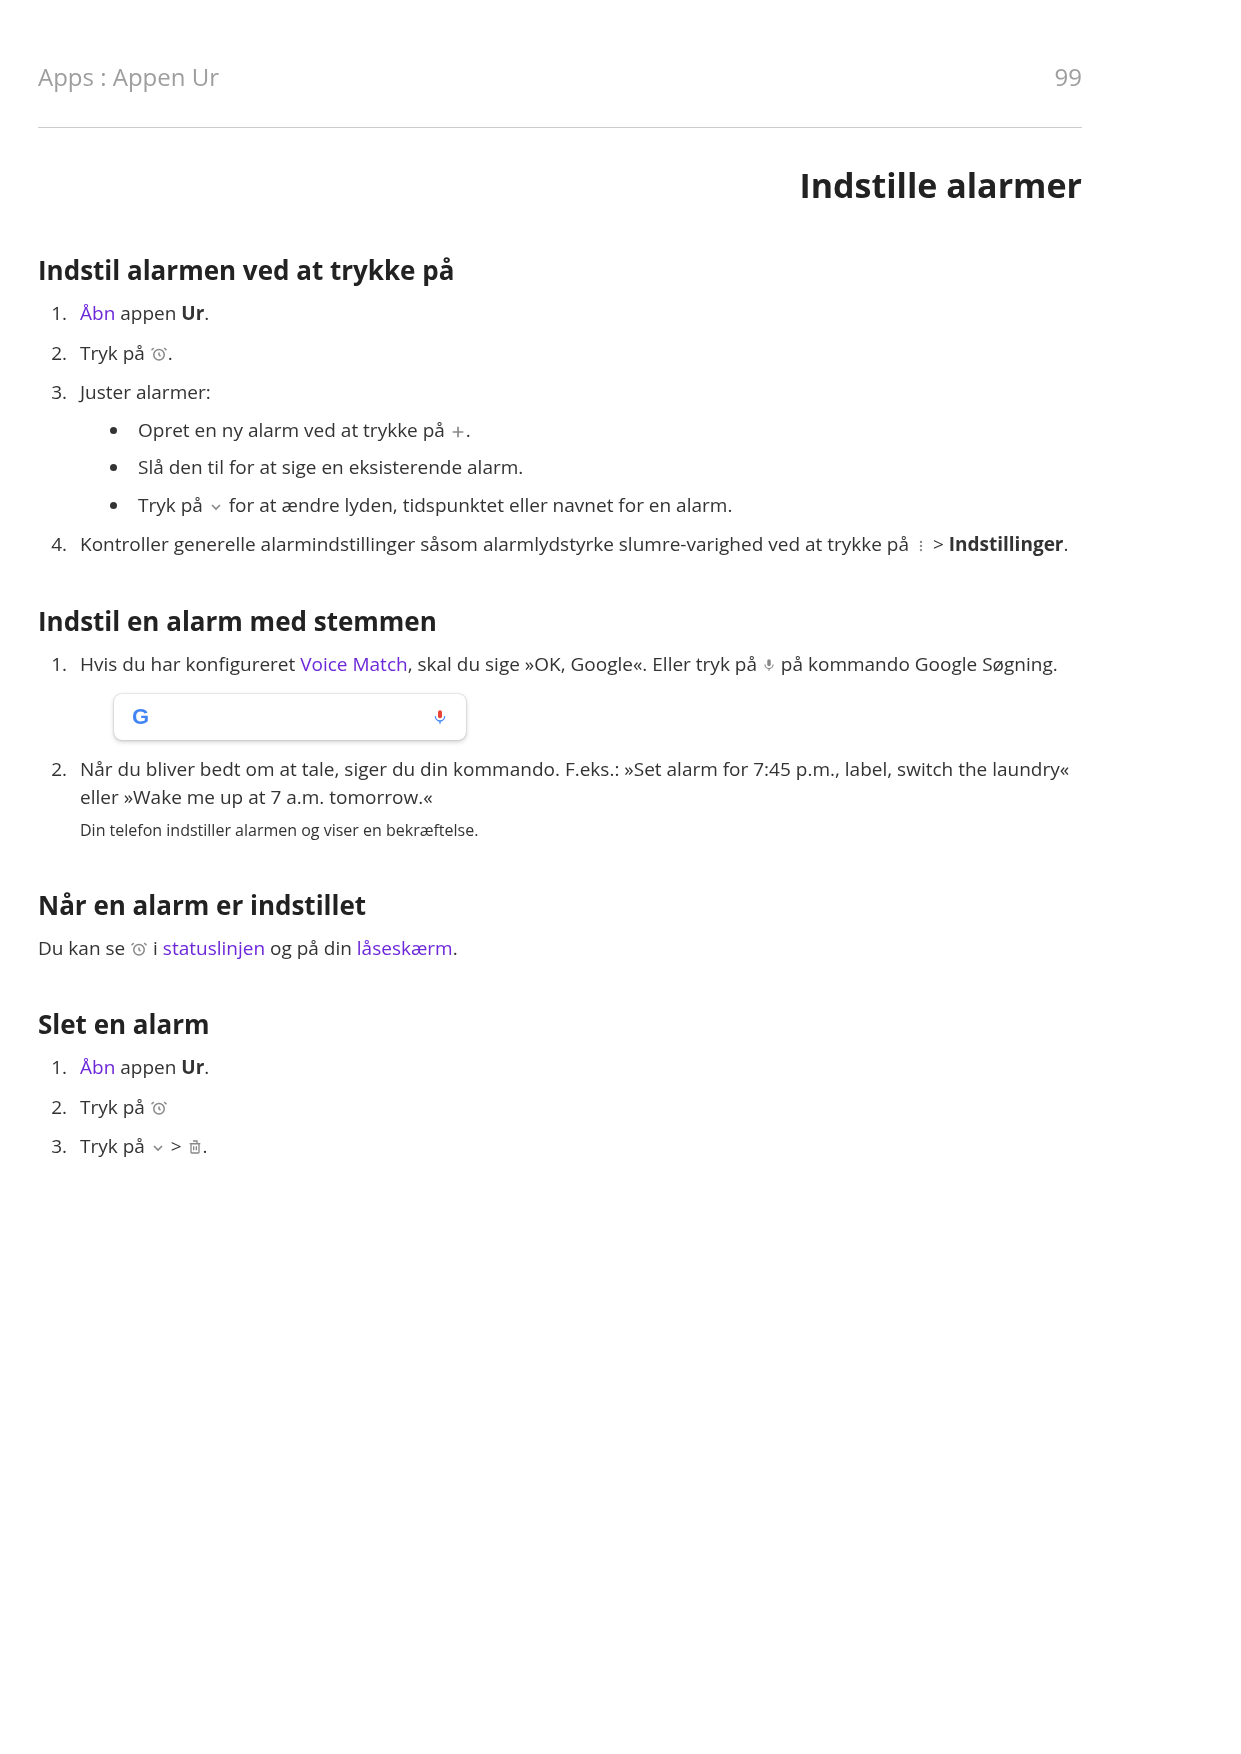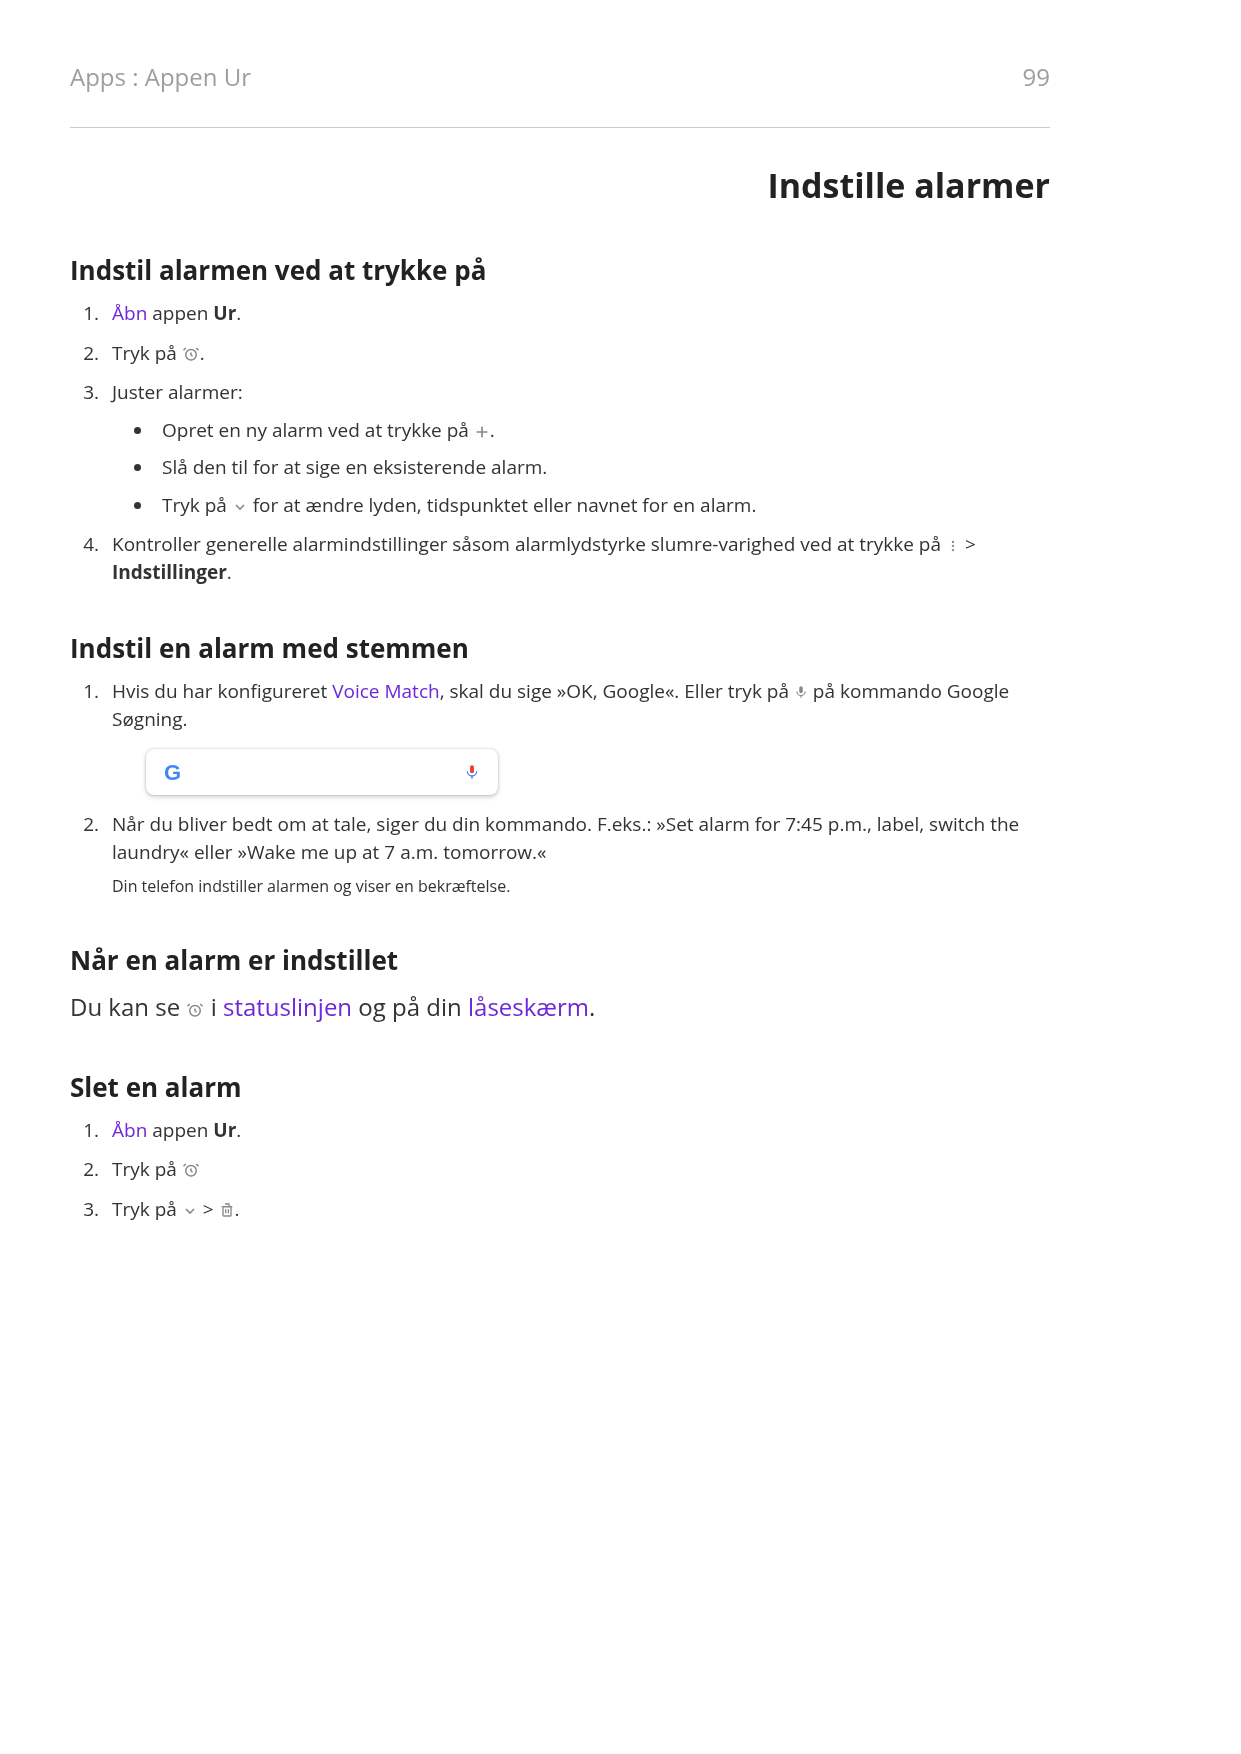--- a/index.html
+++ b/index.html
@@ -5,21 +5,21 @@
   body {
     font-family: "Segoe UI", "Open Sans", Arial, sans-serif;
     margin: 0;
     background: #fff;
     color: #333;
   }
   .page {
     width: 1120px;
     min-height: 1754px;
     box-sizing: border-box;
-    padding: 60px 70px;
+    padding: 60px 38px;
     position: relative;
     border-radius: 13px;
   }
   .header-row {
     display: flex;
     justify-content: space-between;
     align-items: flex-end;
     color: #9e9e9e;
     font-size: 24px;
     padding-bottom: 34px;
@@ -51,27 +51,27 @@
     line-height: 1.45;
     color: #333;
   }
   ul.inner {
     list-style-type: disc;
     padding-left: 42px;
     margin: 10px 0;
   }
   ul.inner > li {
     padding-left: 8px;
-    margin: 10px 0;
+    margin: 10px 8px;
     font-size: 19px;
   }
   .link { color: #6d28d9; }
   .bold { font-weight: 700; }
   p.body {
-    font-size: 24px;
+    font-size: 19px;
     line-height: 1.45;
     margin: 12px 0;
   }
   .inline-icon {
     display: inline-block;
     vertical-align: -3px;
   }
   .search-widget {
     margin: 16px 0 16px 34px;
     width: 352px;

